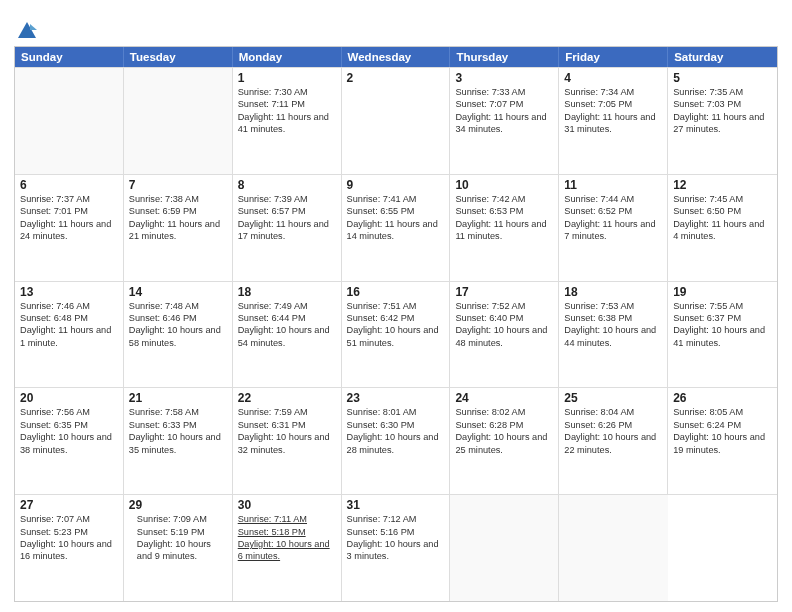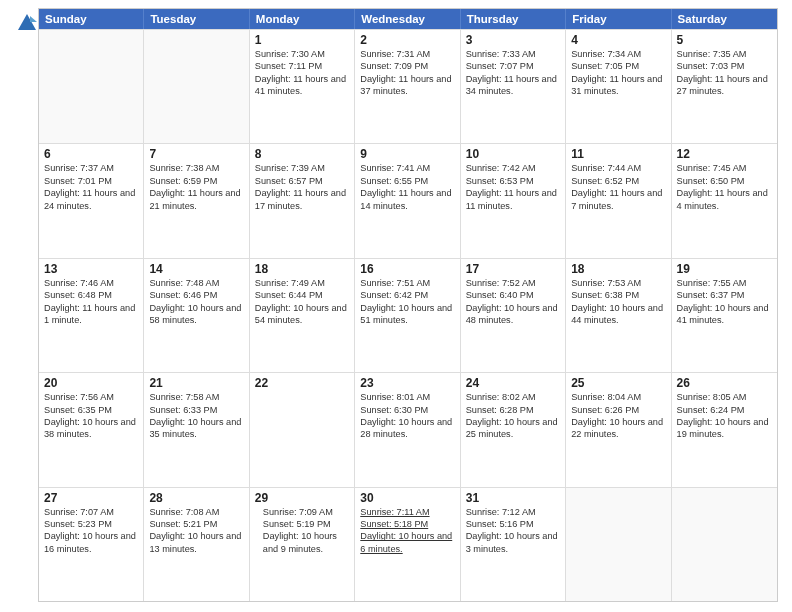--- a/index.html
+++ b/index.html
@@ -6,23 +6,23 @@
     body {
       width: 792px;
       height: 612px;
       font-family: Arial, sans-serif;
       background: #fff;
       overflow: hidden;
     }
     .page {
       width: 792px;
       height: 612px;
-      padding: 8px 14px 10px 14px;
-      display: flex;
-      flex-direction: row;
+      padding: 16px 14px 10px 14px;
+      display: flex;
+      flex-direction: column;
     }
     .header {
       display: flex;
       align-items: flex-start;
       justify-content: space-between;
       margin-bottom: 6px;
     }
     .logo {
       display: flex;
       align-items: center;
@@ -141,23 +141,20 @@
           <div class="cal-cell empty"></div>
           <div class="cal-cell empty"></div>
           <div class="cal-cell">
             <div class="day-number">1</div>
             <div class="day-info" style="white-space: pre-line;">Sunrise: 7:30 AM
 Sunset: 7:11 PM
 Daylight: 11 hours and 41 minutes.</div>
           </div>
           <div class="cal-cell">
             <div class="day-number">2</div>
-            <div class="day-info" style="white-space: pre-line;">Sunrise: 7:31 AM
-Sunset: 7:09 PM
-Daylight: 11 hours and 37 minutes.</div>
           </div>
           <div class="cal-cell">
             <div class="day-number">3</div>
             <div class="day-info" style="white-space: pre-line;">Sunrise: 7:33 AM
 Sunset: 7:07 PM
 Daylight: 11 hours and 34 minutes.</div>
           </div>
           <div class="cal-cell">
             <div class="day-number">4</div>
             <div class="day-info" style="white-space: pre-line;">Sunrise: 7:34 AM
@@ -267,20 +264,23 @@
 Daylight: 10 hours and 38 minutes.</div>
           </div>
           <div class="cal-cell">
             <div class="day-number">21</div>
             <div class="day-info" style="white-space: pre-line;">Sunrise: 7:58 AM
 Sunset: 6:33 PM
 Daylight: 10 hours and 35 minutes.</div>
           </div>
           <div class="cal-cell">
             <div class="day-number">22</div>
+            <div class="day-info" style="white-space: pre-line;">Sunrise: 7:59 AM
+Sunset: 6:31 PM
+Daylight: 10 hours and 32 minutes.</div>
           </div>
           <div class="cal-cell">
             <div class="day-number">23</div>
             <div class="day-info" style="white-space: pre-line;">Sunrise: 8:01 AM
 Sunset: 6:30 PM
 Daylight: 10 hours and 28 minutes.</div>
           </div>
           <div class="cal-cell">
             <div class="day-number">24</div>
             <div class="day-info" style="white-space: pre-line;">Sunrise: 8:02 AM
@@ -299,26 +299,20 @@
 Sunset: 6:24 PM
 Daylight: 10 hours and 19 minutes.</div>
           </div>
         </div>
         <div class="cal-row">
           <div class="cal-cell">
             <div class="day-number">27</div>
             <div class="day-info" style="white-space: pre-line;">Sunrise: 7:07 AM
 Sunset: 5:23 PM
 Daylight: 10 hours and 16 minutes.</div>
-          </div>
-          <div class="cal-cell">
-            <div class="day-number">28</div>
-            <div class="day-info" style="white-space: pre-line;">Sunrise: 7:08 AM
-Sunset: 5:21 PM
-Daylight: 10 hours and 13 minutes.</div>
           </div>
           <div class="cal-cell">
             <div class="day-number">29</div>
             <div class="day-info" style="white-space: pre-line; margin-left: 8px;">Sunrise: 7:09 AM
 Sunset: 5:19 PM
 Daylight: 10 hours and 9 minutes.</div>
           </div>
           <div class="cal-cell">
             <div class="day-number">30</div>
             <div class="day-info" style="white-space: pre-line; text-decoration: underline;">Sunrise: 7:11 AM

